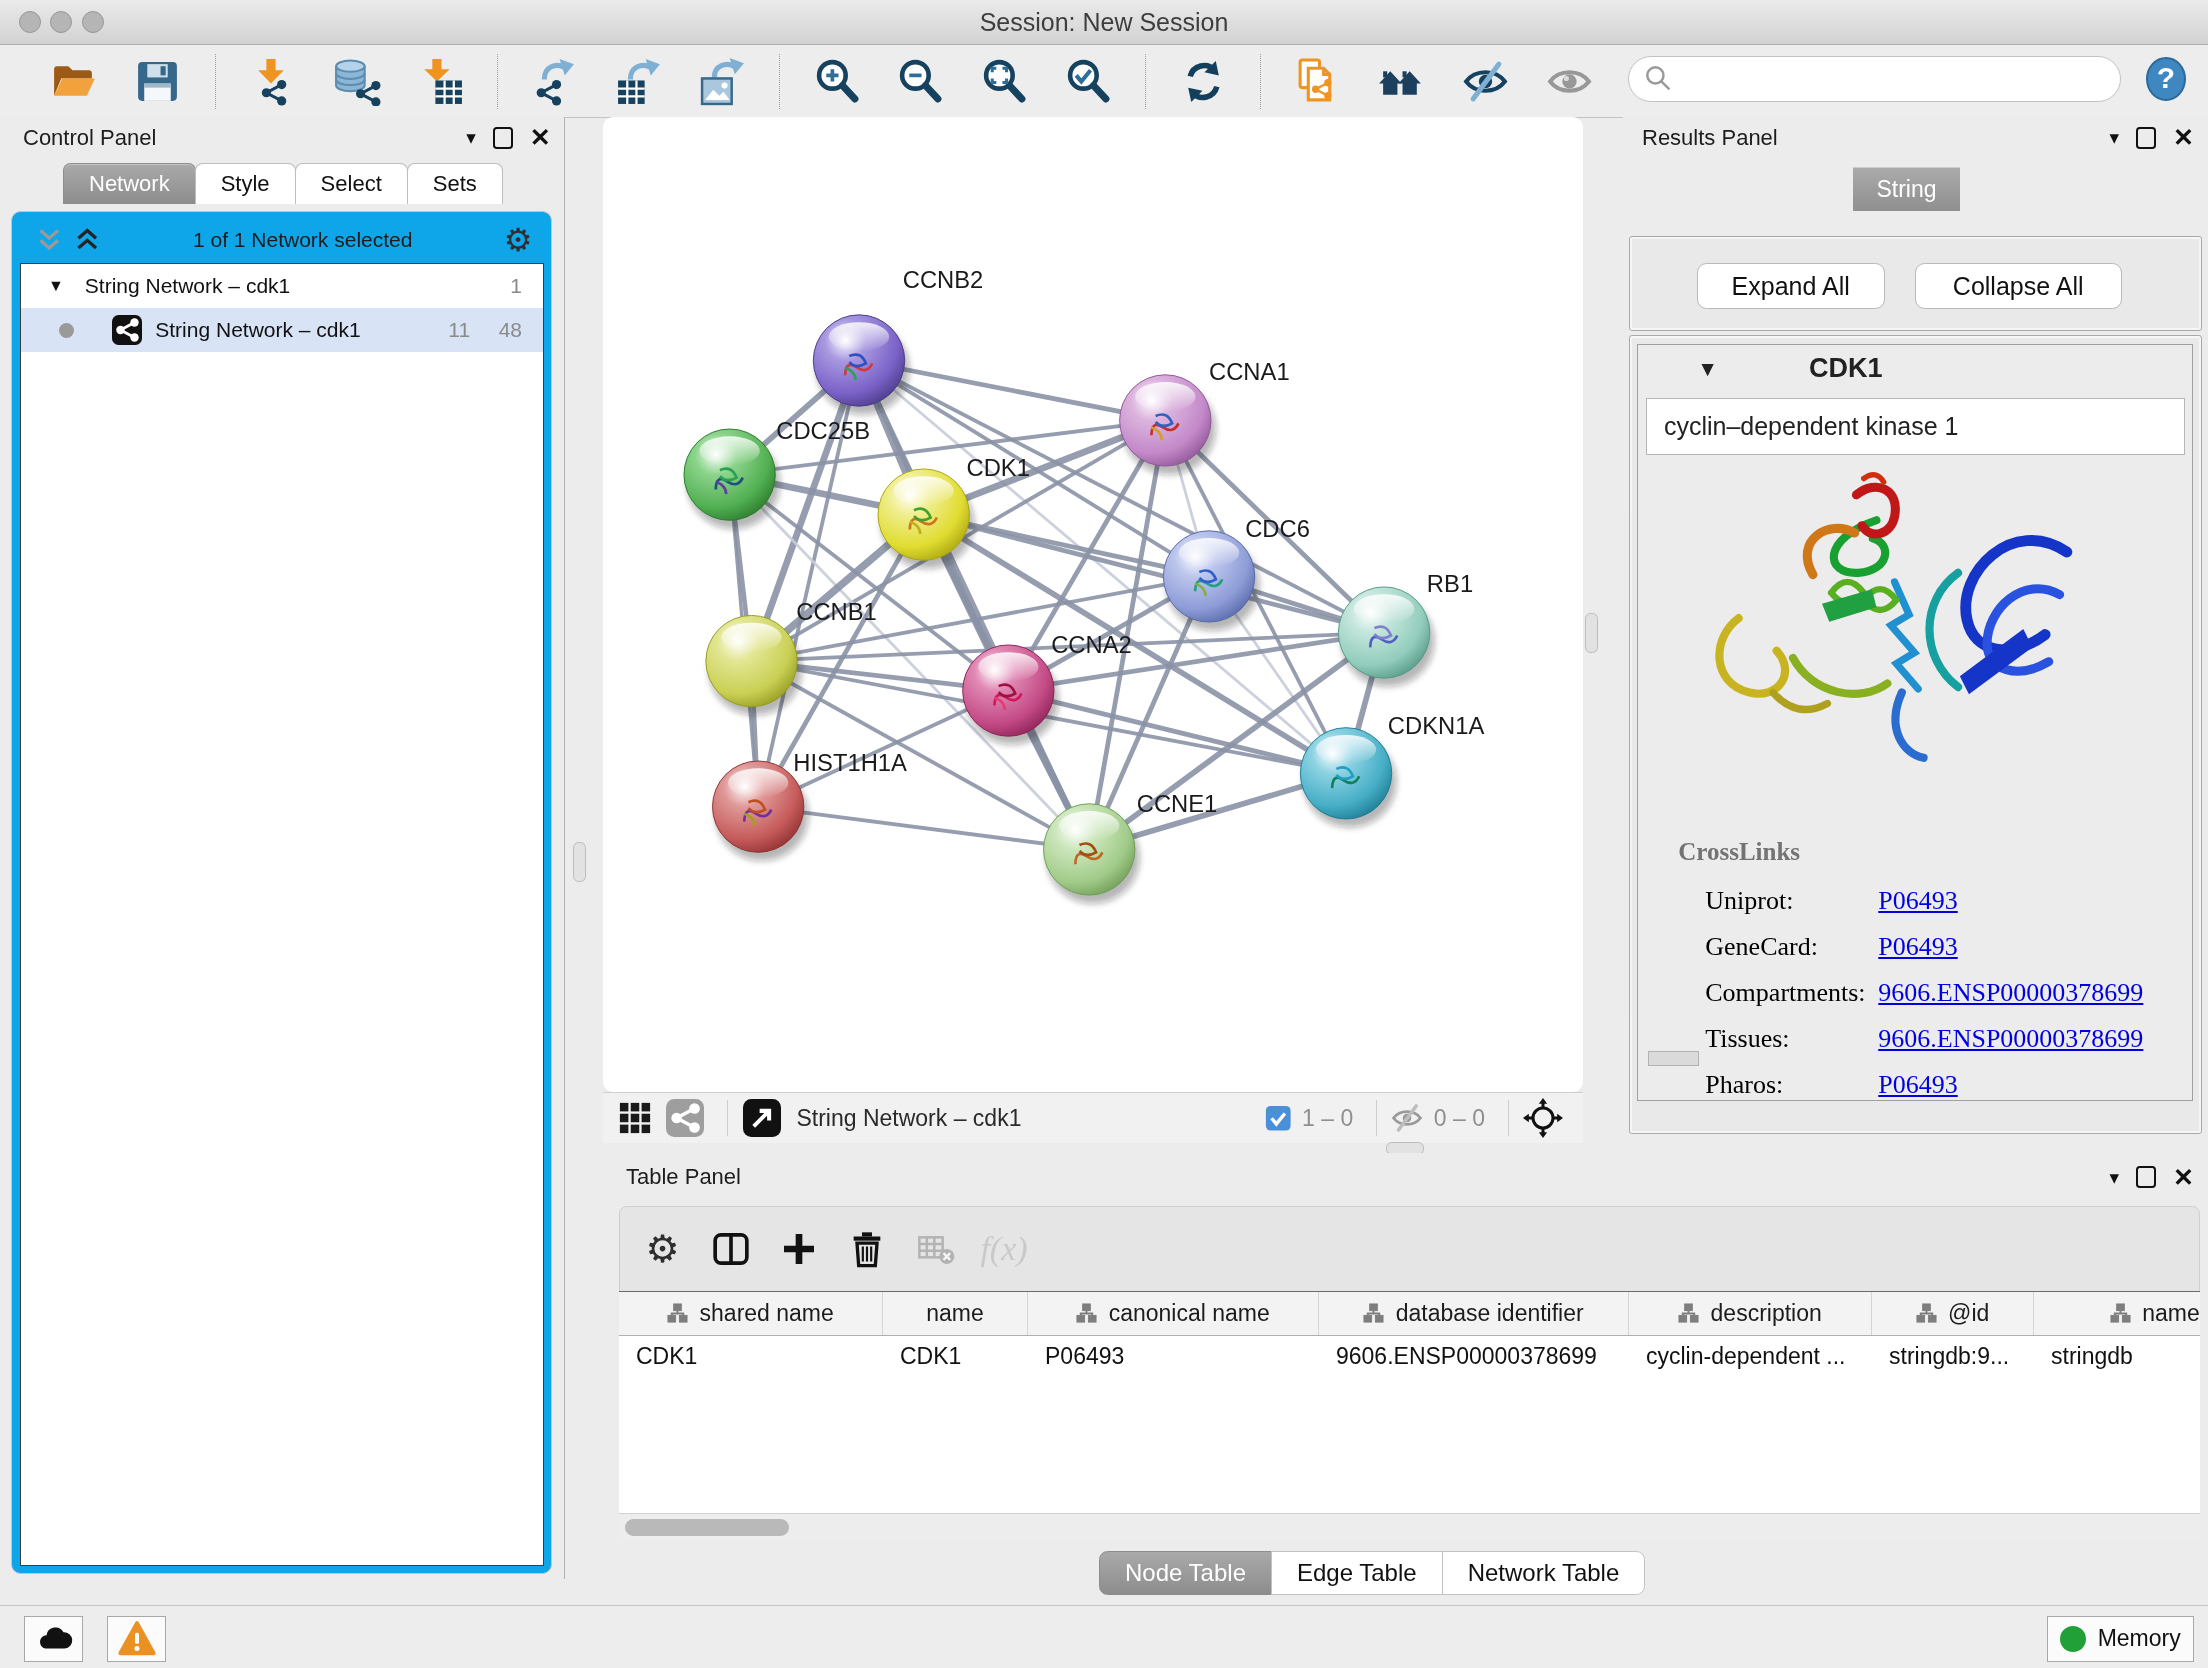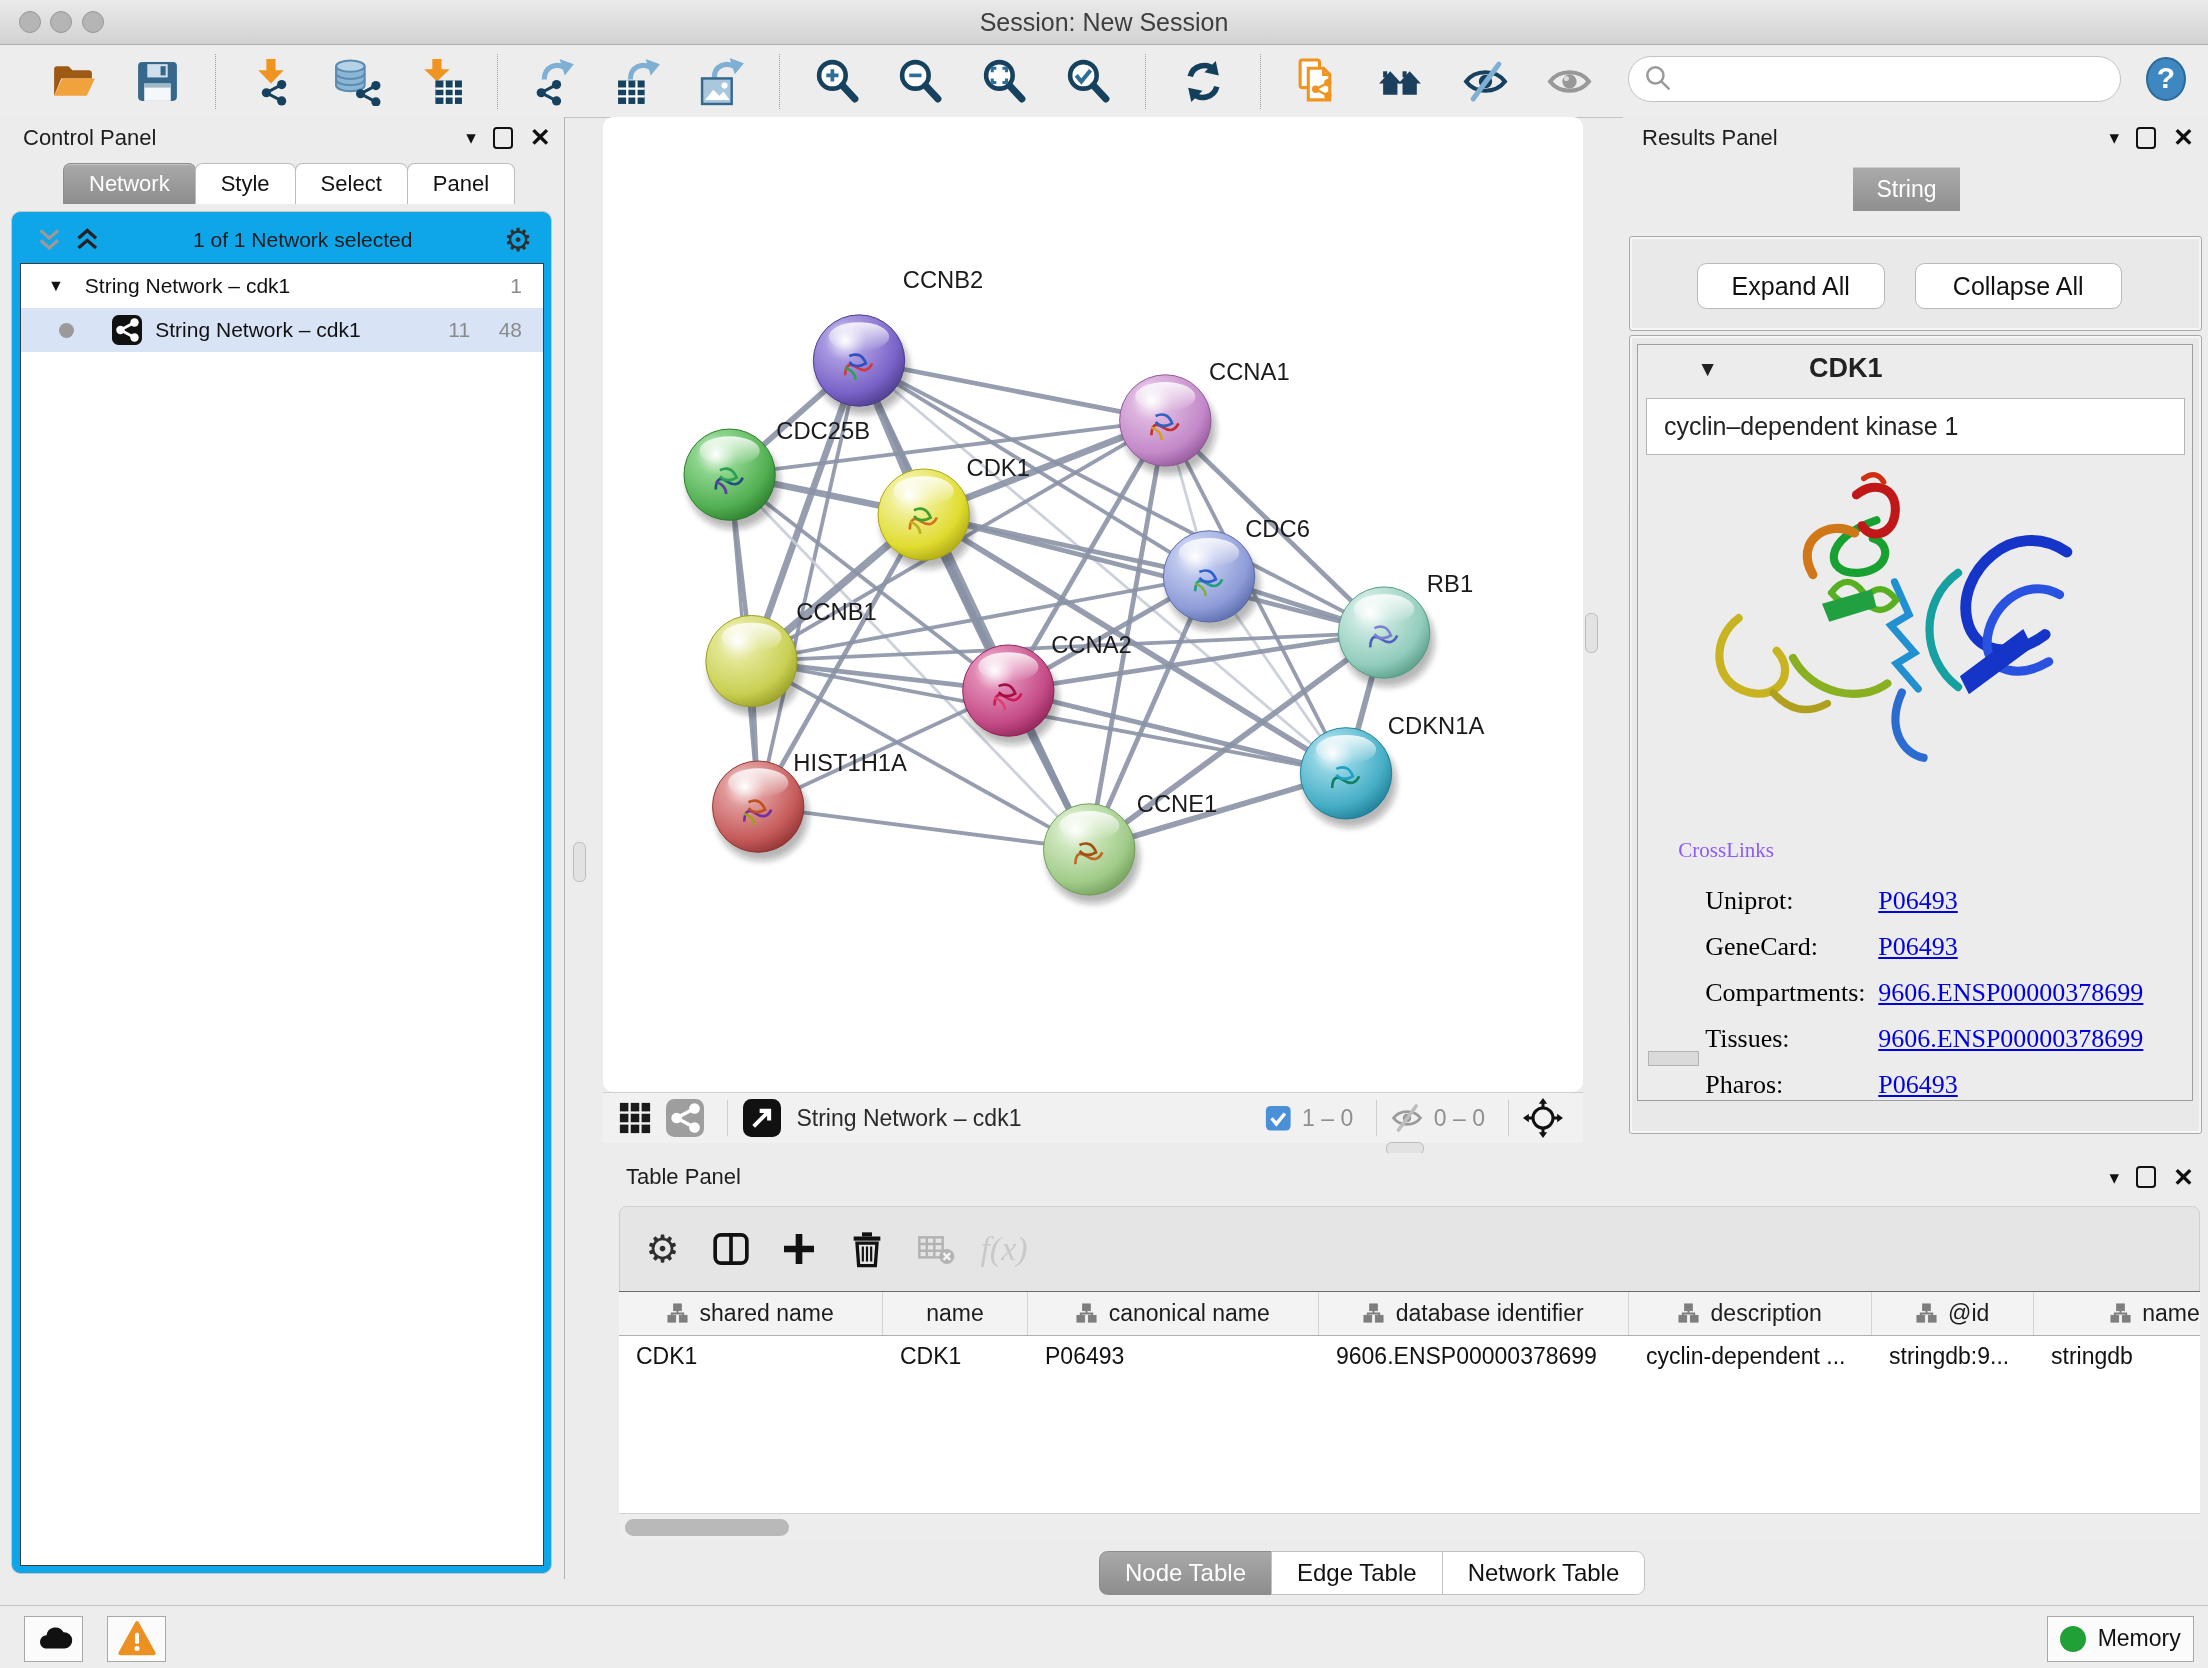--- a/index.html
+++ b/index.html
@@ -71,21 +71,21 @@
     box-shadow:inset 0 0 0 1.9px #f6f6f6;}
   .rp-btn{position:absolute;top:26px;height:44px;background:#fff;border:1px solid #b9b9b9;border-radius:9.5px;
     font-size:25px;color:#111;display:flex;align-items:center;justify-content:center;}
   .rp-inner{position:absolute;left:7.6px;top:7.6px;right:7.6px;bottom:32px;border:1px solid #9f9f9f;background:#ececec;}
   .cdk-head{position:absolute;left:0;right:0;top:0;height:48px;display:flex;align-items:center;}
   .cdk-head .tri{margin-left:59px;font-size:21px;}
   .cdk-head .nm{font-size:27px;font-weight:bold;margin-left:91px;}
   .descbox{position:absolute;left:7.6px;top:53px;right:7.6px;height:55px;background:#fff;
     border:1px solid #b5b5b5;display:flex;align-items:center;font-size:25px;padding-left:17px;}
   .xl{font-family:"Liberation Serif",serif;}
-  .xl-head{position:absolute;left:40px;top:493px;font-size:21px;font-weight:normal;color:#8b5cf6;}
+  .xl-head{position:absolute;left:40px;top:493px;font-size:25px;font-weight:bold;color:#737373;}
   .xl-rows{position:absolute;left:67px;top:533px;right:19px;}
   .xl-row{height:46px;display:flex;align-items:center;font-size:26px;color:#000;}
   .xl-row .k{width:173px;}
   .xl-row a{color:#0000e0;text-decoration:underline;}
   .rp-scrollstub{position:absolute;left:9.5px;bottom:34px;width:49px;height:13.3px;background:#dadada;border:1px solid #b2b2b2;}
   
   #table-panel{position:absolute;left:571px;top:1153px;width:1638px;height:450px;background:#ececec;}
   .tp-head{position:absolute;left:55px;top:11.4px;right:15px;display:flex;justify-content:space-between;align-items:center;}
   .tp-toolbar{position:absolute;left:48px;top:53px;right:9.5px;height:84px;background:#e5e5e5;
     border:1px solid #cfcfcf;border-radius:7.6px 7.6px 0 0;display:flex;align-items:center;padding-left:15px;}
@@ -351,21 +351,21 @@
       <span class="wctl">
         <span class="tri">▾</span>
         <span class="flt"></span>
         <span class="cls">✕</span>
       </span>
     </div>
     <div class="tabsrow" id="cp-tabs">
         <div class="tab active">Network</div>
         <div class="tab">Style</div>
         <div class="tab">Select</div>
-        <div class="tab">Panel</div>
+        <div class="tab">Sets</div>
       </div>
     <div class="cp-box">
       <div class="cp-summary">
         <span class="chev" style="margin-left:13.3px">
           <svg width="28.5" height="28.5" viewBox="0 0 26 26">
               <path d="M5 5 l8 7 8-7 M5 14 l8 7 8-7" stroke="#9a9a9a" stroke-width="3" fill="none"></path>
             </svg>
         </span>
         <span class="chev" style="margin-left:9.5px">
           <svg width="28.5" height="28.5" viewBox="0 0 26 26">

